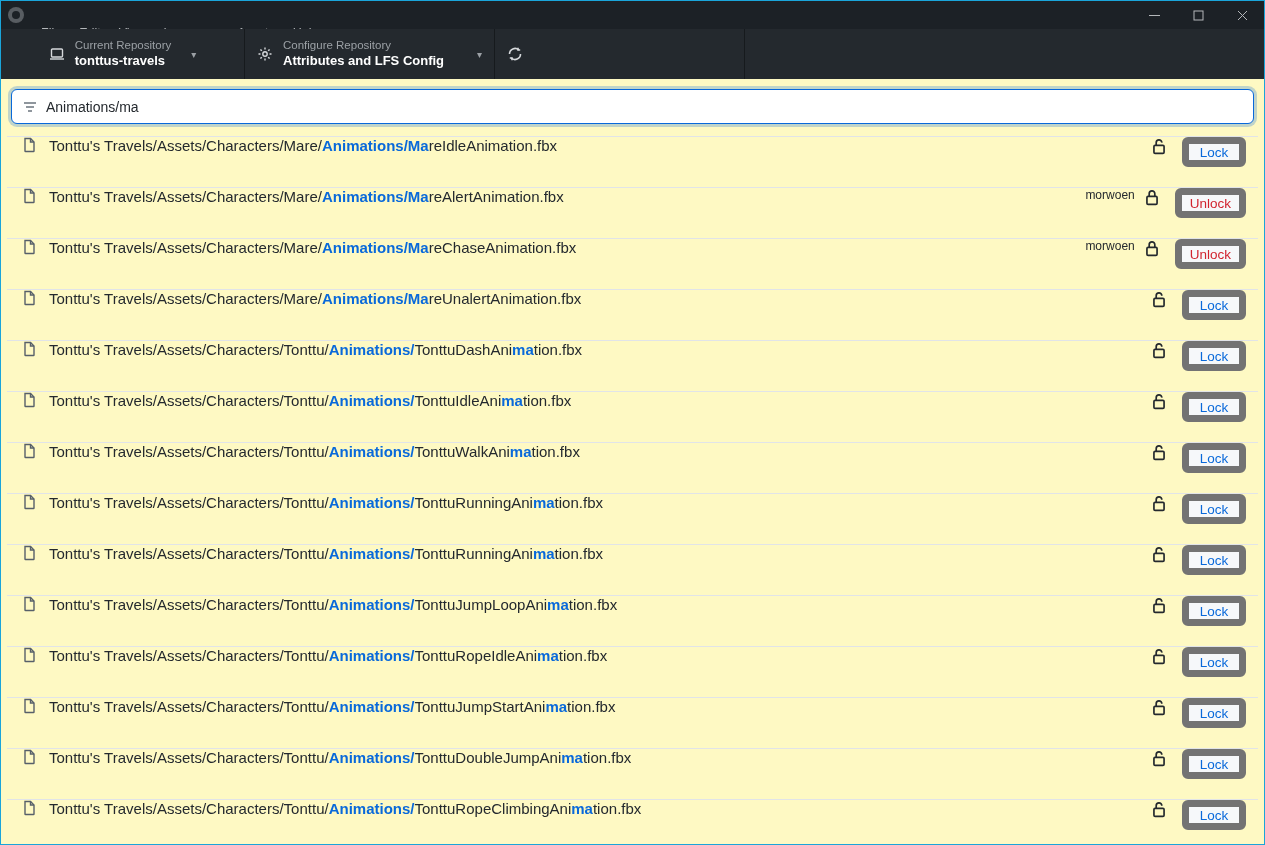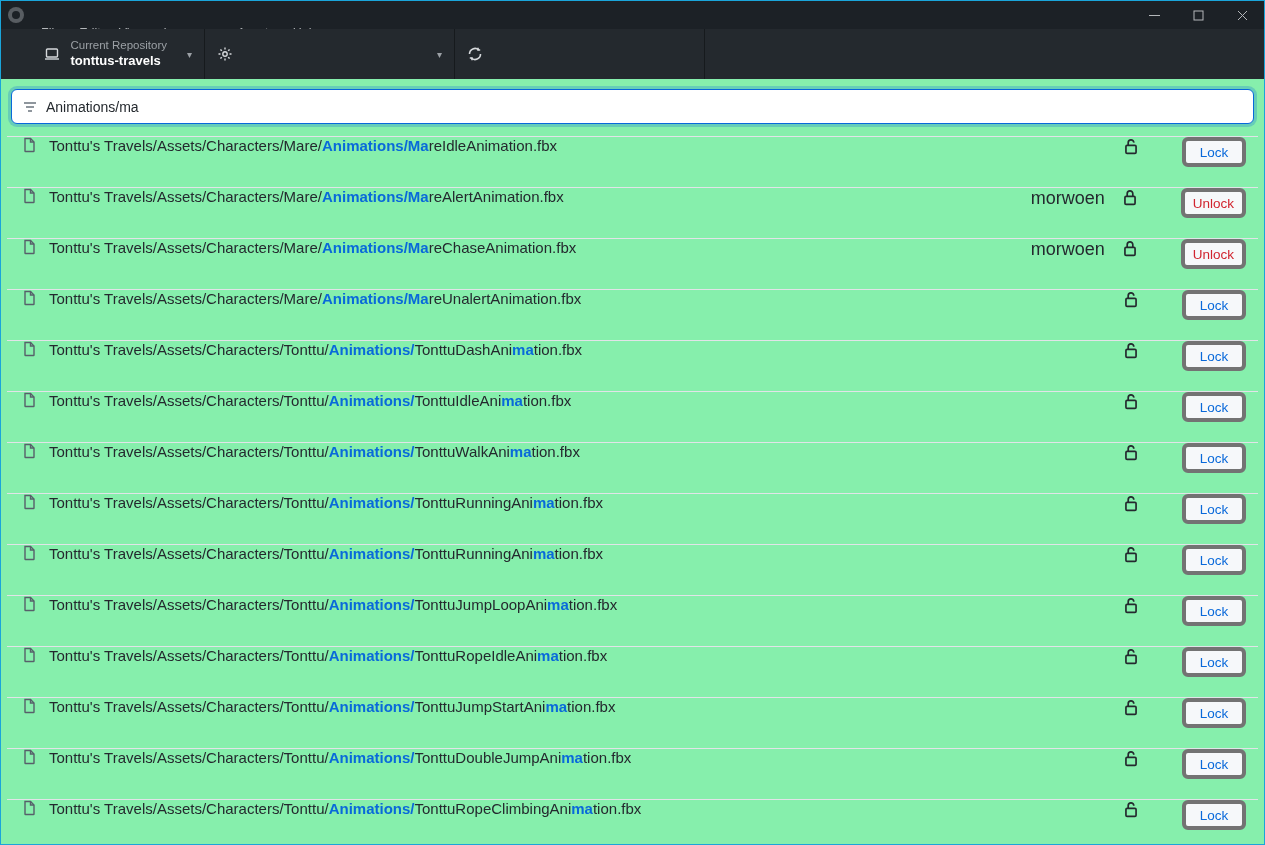--- a/index.html
+++ b/index.html
@@ -17,40 +17,40 @@
   .win-btn svg { width: 11px; height: 11px; }
 
   
   .toolbar { height: 50px; background: #24292e; display: flex; color: #fff; }
   .toolbar .section { display:flex; align-items:center; padding: 0 12px; border-right:1px solid #161a1d; position:relative; }
   .toolbar .section .ic { width: 16px; height: 16px; margin-right: 10px; color:#d5d8db; display:flex; align-items:center; justify-content:center; }
   .toolbar .labels { display:flex; flex-direction:column; line-height:1.2; }
   .toolbar .labels .small { font-size: 11.5px; color:#9ba0a5; }
   .toolbar .labels .big { font-size: 13px; font-weight:600; color:#fff; }
   .toolbar .chev { margin-left: 20px; color:#9ba0a5; font-size:10px; }
-  .sec-repo { width: 204px; justify-content:flex-end; }
+  .sec-repo { width: 244px; justify-content:center; }
   .sec-conf { width: 250px; justify-content:space-between; }
   .sec-refresh { width: 250px; }
 
   
-  .content { flex:1; background:#86efac; padding: 10px 4px 0 4px; display:flex; flex-direction:column; overflow:hidden; }
+  .content { flex:1; background:#fef9c3; padding: 10px 4px 0 4px; display:flex; flex-direction:column; overflow:hidden; }
 
   .filter-wrap { margin: 0 6px 6px 6px; border: 1px solid #0969da; box-shadow: 0 0 0 3px rgba(9,105,218,0.25); border-radius:6px; height:35px; display:flex; align-items:center; padding:0 10px; color:#555; background:#fff; }
   .filter-wrap .ficon { width:16px; height:16px; margin-right:8px; display:flex; align-items:center; justify-content:center; color:#6a737d;}
   .filter-wrap input { border:none; outline:none; flex:1; font-size:14px; color:#24292e; background:transparent; font-family:inherit; }
   @keyframes blink { 50% { opacity: 0; } }
 
   .list { flex:1; overflow-y:auto; border-top:1px solid #e1e4e8; margin: 6px 2px 0 2px; }
   .row { height:51px; border-bottom:1px solid #e1e4e8; display:flex; align-items:flex-start; padding: 0 12px 0 14px; font-size:15px; color:#24292e; }
   .row .file-ic { width:16px; height:16px; margin-right:12px; color:#57606a; flex-shrink:0; }
   .row .path { flex:1; white-space:nowrap; overflow:hidden; text-overflow:ellipsis; }
   .row .path .hl { color:#0969da; font-weight:600; }
-  .row .owner { font-size:18px; color:#24292e; margin-right:16px; }
+  .row .owner { font-size:12px; color:#24292e; margin-right:8px; }
   .row .lock-ic { width:18px; height:18px; margin-right:14px; color:#24292e; flex-shrink:0; display:flex; align-items:center; justify-content:center; }
-  .row .action { min-width:64px; height:30px; border:4px solid #737373; border-radius:6px; background:#f6f8fa; font-size:13.5px; font-weight:500; display:flex; align-items:center; justify-content:center; padding:0 8px; cursor:default;margin-left:28px; }
+  .row .action { min-width:64px; height:30px; border:7px solid #737373; border-radius:6px; background:#f6f8fa; font-size:13.5px; font-weight:500; display:flex; align-items:center; justify-content:center; padding:0 8px; cursor:default; }
   .row .action.lock { color:#0969da; }
   .row .action.unlock { color:#d1242f; }
 
   
   .list::-webkit-scrollbar { width:10px; }
   .list::-webkit-scrollbar-thumb { background:#d0d5da; border-radius:5px; }
   .list::-webkit-scrollbar-track { background:transparent; }
 </style>
 </head>
 <body>
@@ -105,20 +105,24 @@
     <span class="chev">▾</span>
   </div>
   <div class="section sec-conf">
     <div style="display:flex;align-items:center;">
       <span class="ic">
         <svg viewBox="0 0 16 16" fill="none" stroke="currentColor" stroke-width="1.4">
             <circle cx="8" cy="8" r="2.2"></circle>
             <path d="M8 1.5v2M8 12.5v2M14.5 8h-2M3.5 8h-2M12.6 3.4l-1.4 1.4M4.8 11.2l-1.4 1.4M12.6 12.6l-1.4-1.4M4.8 4.8 3.4 3.4"></path>
           </svg>
       </span>
+      <div class="labels">
+        <span class="small">Configure Repository</span>
+        <span class="big">Attributes and LFS Config</span>
+      </div>
     </div>
     <span class="chev">▾</span>
   </div>
   <div class="section sec-refresh">
     <span class="ic">
       <svg viewBox="0 0 16 16" fill="none" stroke="currentColor" stroke-width="1.6">
           <path d="M2.5 8a5.5 5.5 0 0 1 9.3-4"></path>
           <path d="M13.5 8a5.5 5.5 0 0 1-9.3 4"></path>
           <path d="M11 1.8V4h2.2"></path>
           <path d="M5 14.2V12H2.8"></path>

